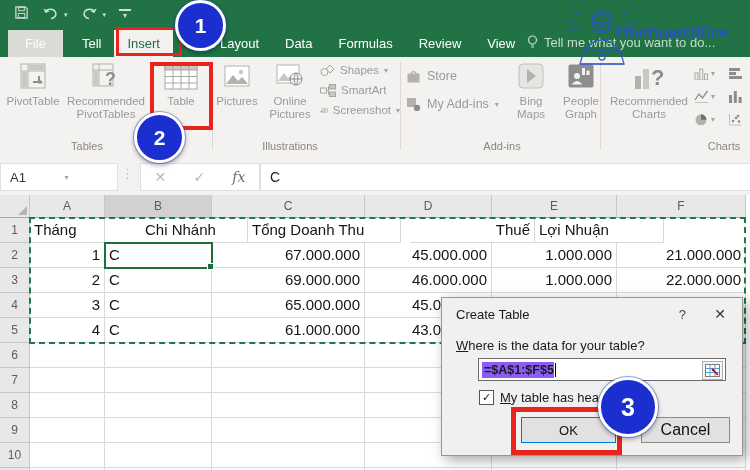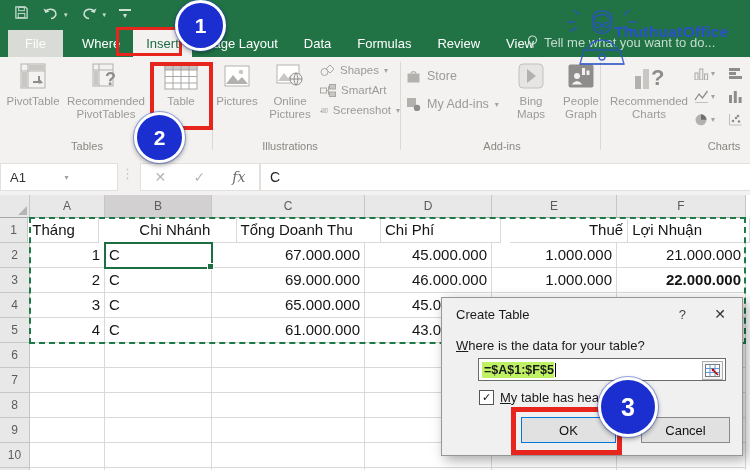--- a/index.html
+++ b/index.html
@@ -68,31 +68,31 @@
   
   .dialog{position:absolute;left:441px;top:297px;width:300px;height:157px;background:#f0f0f0;
           border:1px solid #969696;box-shadow:4px 4px 12px rgba(0,0,0,.35);font-size:13px;color:#1a1a1a}
   .dlg-title{position:absolute;left:14px;top:9px}
   .dlg-help{position:absolute;right:56px;top:9px;color:#444}
   .dlg-close{position:absolute;right:16px;top:8px;color:#333;font-size:14px}
   .dlg-prompt{position:absolute;left:14px;top:40px}
   .dlg-prompt::first-letter{text-decoration:underline}
   .dlg-input{position:absolute;left:36px;top:60px;width:248px;height:23px;background:#fff;border:1px solid #6b6b6b;
              box-sizing:border-box;display:flex;align-items:center}
-  .dlg-input .sel{margin-left:3px;font-size:12.5px;font-weight:bold;background:#bef264;padding:1px 0 1px 2px}
+  .dlg-input .sel{margin-left:3px;font-size:12.5px;font-weight:bold;background:#8b5cf6;padding:1px 0 1px 2px}
   .dlg-input .caretbar{width:1px;height:14px;background:#000;margin-left:1px}
   .dlg-input .picker{position:absolute;right:2px;top:2px;width:19px;height:17px;border:1px solid #adadad;background:#f5f5f5;
                      display:flex;align-items:center;justify-content:center}
   .dlg-check{position:absolute;left:37px;top:92px;display:flex;align-items:center;gap:6px}
   .cb{width:13px;height:13px;background:#fff;border:1px solid #555;font-size:11px;line-height:12px;text-align:center;color:#111}
   .cblabel::first-letter{text-decoration:underline}
   .okbtn{position:absolute;left:79px;top:119px;width:95px;height:26px;background:#e1e1e1;border:1px solid #0078d7;
          font-size:13px;color:#111;font-family:"Liberation Sans",sans-serif}
   .cancelbtn{position:absolute;left:199px;top:119px;width:89px;height:26px;background:#e1e1e1;border:1px solid #8a8a8a;
-         font-size:13px;color:#111;font-family:"Liberation Sans",sans-serif}
+         font-size:16px;color:#111;font-family:"Liberation Sans",sans-serif}
 
   
   .redrect{position:absolute;box-sizing:border-box;border:4px solid #e8251c;pointer-events:none;z-index:30}
   .circle{position:absolute;z-index:40;background:#1b2fd0;border:3px solid #fff;border-radius:50%;
           box-shadow:0 0 0 1px rgba(40,70,200,.45),0 2px 5px rgba(0,0,0,.4);
           color:#fff;font-weight:bold;display:flex;align-items:center;justify-content:center}
   .brand{position:absolute;left:614px;top:23px;z-index:45;font-size:15.5px;font-weight:bold;color:#2a50c8;letter-spacing:.3px}
   .mascot{position:absolute;left:553px;top:2px;z-index:44}
 </style>
 </head>
@@ -122,21 +122,21 @@
             <path d="M1.5 1.5 L3.4 6 L7.5 4.6 Z" fill="#cfe0d5"></path>
           </svg>
       </span>
         <span class="car">▾</span>
       <span class="qat-custom">▾</span>
     </div>
   </div>
 
   <div class="tabrow">
       <div class="tab file">File</div>
-      <div class="tab">Where</div>
+      <div class="tab">Tell</div>
       <div class="tab active">Insert</div>
       <div class="tab">Page Layout</div>
       <div class="tab">Data</div>
       <div class="tab">Formulas</div>
       <div class="tab">Review</div>
       <div class="tab">View</div>
     </div>
   <div class="tellme">
     <svg width="11" height="15" viewBox="0 0 11 15">
         <circle cx="5.5" cy="5" r="4" fill="none" stroke="#c4dccd" stroke-width="1.2"></circle>
@@ -360,41 +360,40 @@
         <div class="ch" style="width: 127px;">D</div>
         <div class="ch" style="width: 125px;">E</div>
         <div class="ch" style="width: 129px;">F</div>
       </div>
     <div>
         <div class="grow">
           <div class="rh">1</div>
           <div class="cell" style="width: 75px; text-align: left;">Tháng</div>
           <div class="cell" style="width: 107px; text-align: left; margin-left: 36px;">Chi Nhánh</div>
           <div class="cell" style="width: 153px; text-align: left;">Tổng Doanh Thu</div>
-          <div class="cell" style="width: 127px; text-align: left;">Chi Phí</div>
           <div class="cell" style="width: 125px; text-align: right; margin-left: 9px;">Thuế</div>
           <div class="cell" style="width: 129px; text-align: left;">Lợi Nhuận</div>
         </div>
         <div class="grow">
           <div class="rh">2</div>
           <div class="cell" style="width: 75px; text-align: right;">1</div>
           <div class="cell" style="width: 107px; text-align: left;">C</div>
           <div class="cell" style="width: 153px; text-align: right;">67.000.000</div>
           <div class="cell" style="width: 127px; text-align: right;">45.000.000</div>
           <div class="cell" style="width: 125px; text-align: right;">1.000.000</div>
           <div class="cell" style="width: 129px; text-align: right;">21.000.000</div>
         </div>
         <div class="grow">
           <div class="rh">3</div>
           <div class="cell" style="width: 75px; text-align: right;">2</div>
           <div class="cell" style="width: 107px; text-align: left;">C</div>
           <div class="cell" style="width: 153px; text-align: right;">69.000.000</div>
           <div class="cell" style="width: 127px; text-align: right;">46.000.000</div>
           <div class="cell" style="width: 125px; text-align: right;">1.000.000</div>
-          <div class="cell" style="width: 129px; text-align: right; font-weight: bold;">22.000.000</div>
+          <div class="cell" style="width: 129px; text-align: right;">22.000.000</div>
         </div>
         <div class="grow">
           <div class="rh">4</div>
           <div class="cell" style="width: 75px; text-align: right;">3</div>
           <div class="cell" style="width: 107px; text-align: left;">C</div>
           <div class="cell" style="width: 153px; text-align: right;">65.000.000</div>
           <div class="cell" style="width: 127px; text-align: right;">45.000.000</div>
           <div class="cell" style="width: 125px; text-align: right;">1.000.000</div>
           <div class="cell" style="width: 129px; text-align: right;">19.000.000</div>
         </div>

